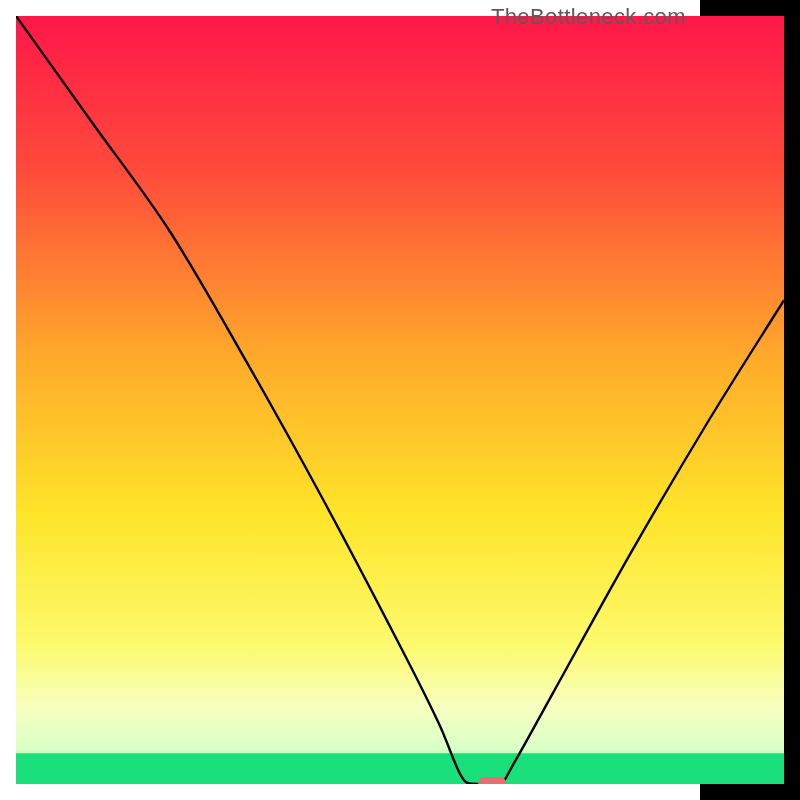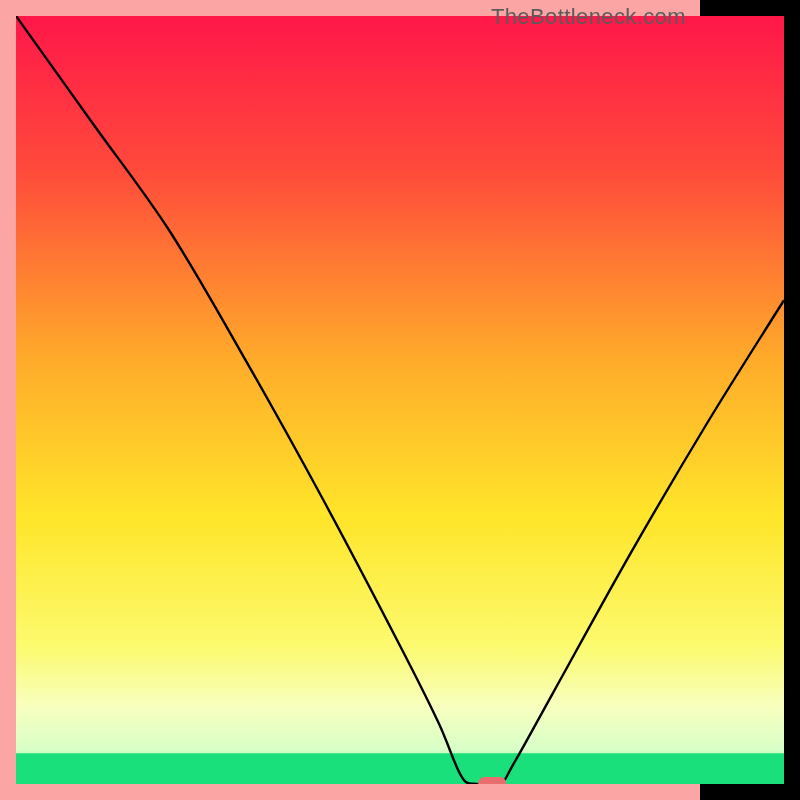--- a/index.html
+++ b/index.html
@@ -8,21 +8,21 @@
     width: 800px;
     height: 800px;
     background: #000;
     overflow: hidden;
     font-family: Arial, Helvetica, sans-serif;
   }
   .frame {
     position: relative;
     width: 700px;
     height: 800px;
-    background: #fca5a5;
+    background: #ffffff;
     text-align: right;
   }
   .watermark {
     position: absolute;
     top: 4px;
     right: 14px;
     color: #5b5b5b;
     font-size: 22px;
     font-weight: 500;
     letter-spacing: 0.4px;

